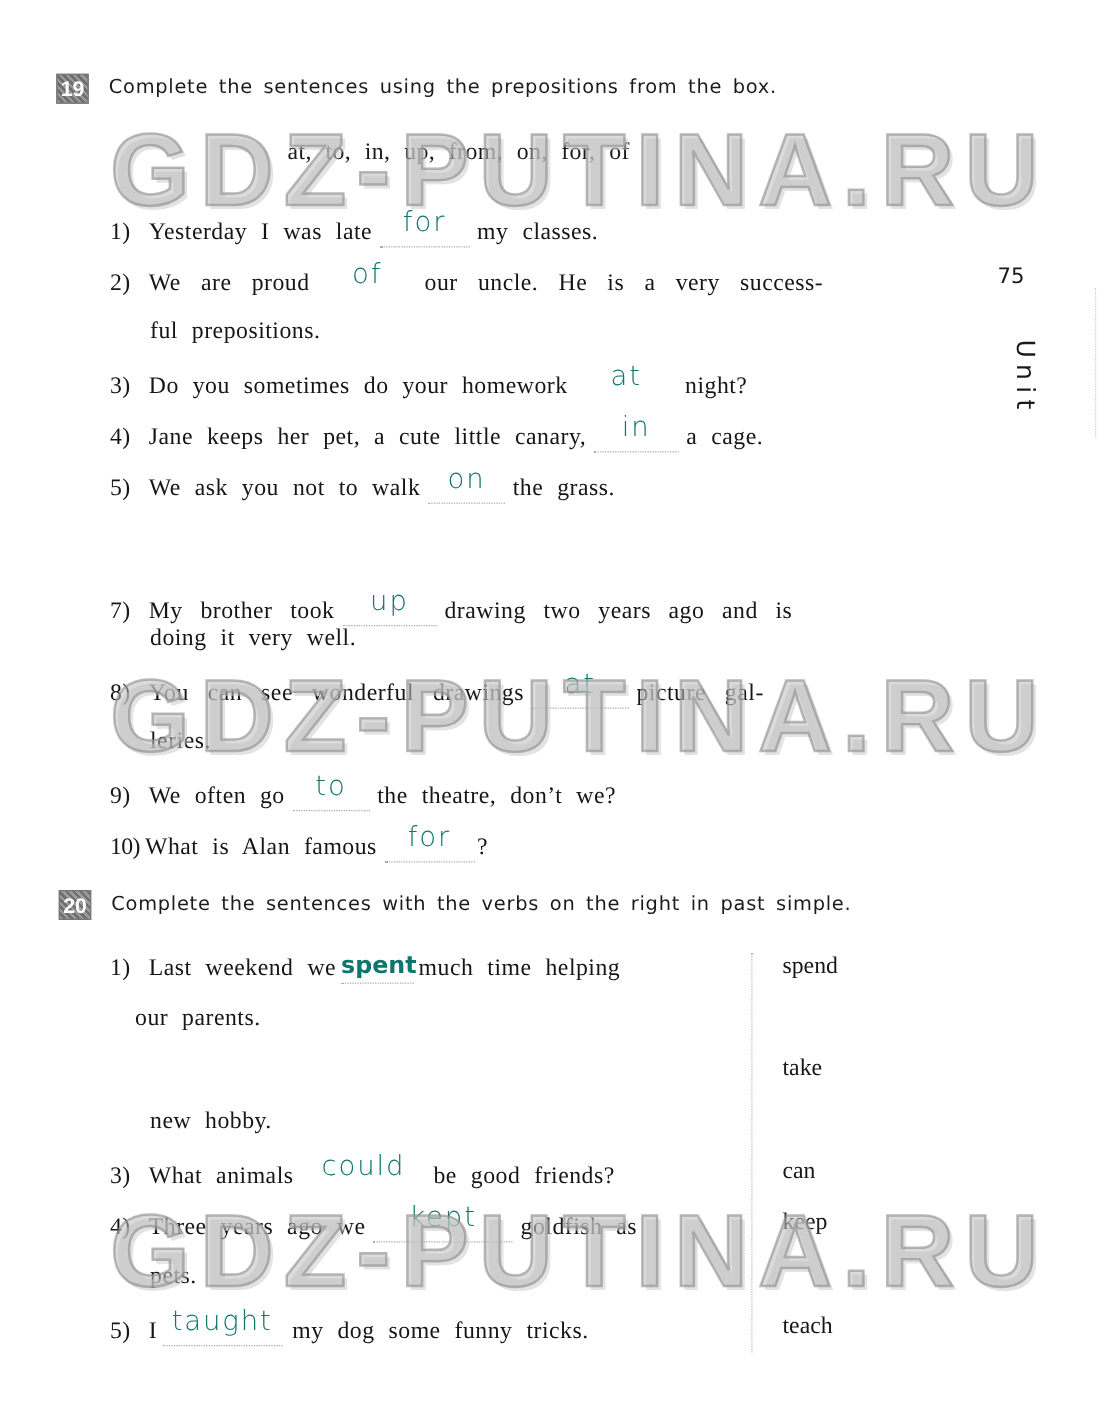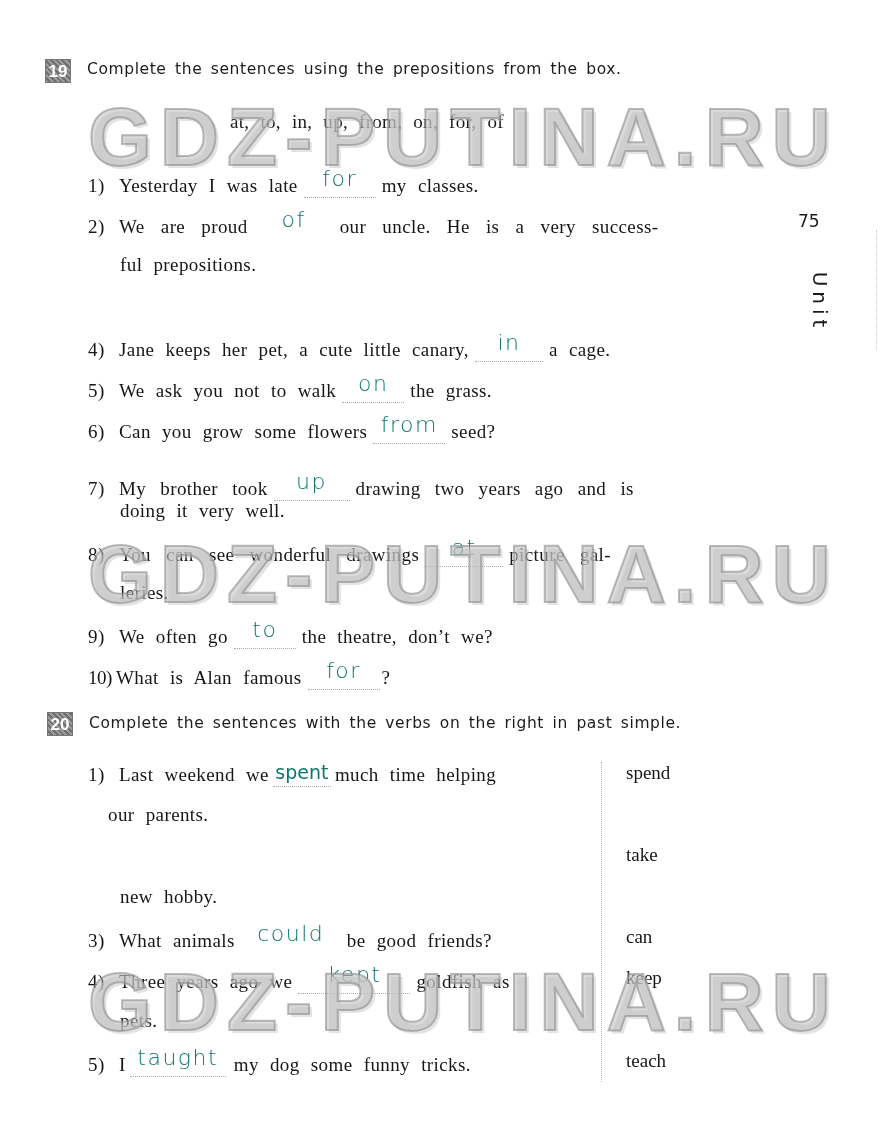--- a/index.html
+++ b/index.html
@@ -10,21 +10,21 @@
     background-image: repeating-linear-gradient(45deg, #9b9b9b 0 2px, #6f6f6f 2px 4px);
     color: #fff; font-family: "Liberation Sans", sans-serif; font-weight: bold; font-size: 17px;
     line-height: 24px; text-align: center; border: 1px solid #777; box-sizing: border-box; }
   .ex-title { position: absolute; font-family: "DejaVu Sans", sans-serif; font-size: 15.5px; letter-spacing: 0.6px; color: #1b1b1b; word-spacing: 3px; }
 
   .line { position: absolute; font-family: "Liberation Serif", "DejaVu Serif", serif; font-size: 19px; color: #161616; white-space: nowrap; word-spacing: 6px; letter-spacing: 0.4px; }
   .num { display: inline-block; width: 31px; }
   .num.wide { width: 28px; letter-spacing: -0.5px; }
   .blank { display: inline-block; position: relative; border-bottom: 1px dotted #aaa; text-align: center; vertical-align: baseline; margin: 0 6px; }
   .blank .ans { position: relative; top: -6px; font-family: "DejaVu Sans", sans-serif; font-weight: 200; font-size: 22px; color: #0f766e; letter-spacing: 1.5px; }
-  .blank.bold .ans { font-weight: normal; font-size: 19px; top: -2px; letter-spacing: 0; }
+  .blank.bold .ans { font-weight: bold; font-size: 19px; top: -2px; letter-spacing: 0; }
 
   .box-words { position: absolute; left: 230px; top: 111px; font-family: "Liberation Serif", serif; font-size: 19px; word-spacing: 6px; letter-spacing: 0.3px; }
 
   .page-num { position: absolute; left: 798px; top: 211px; font-family: "DejaVu Sans", sans-serif; font-size: 17px; }
   .unit { position: absolute; left: 790px; top: 290px; transform: rotate(90deg); font-family: "DejaVu Sans", sans-serif; font-size: 20px; letter-spacing: 5px; transform-origin: center; }
   .margin-rule { position: absolute; left: 876px; top: 230px; width: 1px; height: 120px; border-left: 1px dotted #ccc; }
 
   .divider { position: absolute; left: 601px; top: 762px; height: 320px; border-left: 1px dotted #bbb; }
   .verb { position: absolute; left: 626px; font-family: "Liberation Serif", serif; font-size: 19px; color: #161616; }
 
@@ -48,32 +48,32 @@
 
   <div class="line" style="left:88px;top:172px;">
     <span class="num">1)</span><span>Yesterday I was late</span><span class="blank" style="width:72px;"><span class="ans">for</span></span><span>my classes.</span>
   </div>
 
   <div class="line" style="left:88px;top:213px;word-spacing:11px;">
     <span class="num">2)</span><span>We are proud</span><span class="blank" style="width:80px;border-bottom:none;"><span class="ans">of</span></span><span>our uncle. He is a very success-</span>
   </div>
   <div class="line" style="left:120px;top:254px;">ful prepositions.</div>
 
+  <div class="line" style="left:88px;top:295px;">
+    <span class="num">3)</span><span>Do you sometimes do your homework</span><span class="blank" style="width:82px;border-bottom:none;"><span class="ans">at</span></span><span>night?</span>
+  </div>
 
   <div class="line" style="left:88px;top:336px;">
     <span class="num">4)</span><span>Jane keeps her pet, a cute little canary,</span><span class="blank" style="width:68px;"><span class="ans">in</span></span><span>a cage.</span>
   </div>
 
   <div class="line" style="left:88px;top:377px;">
     <span class="num">5)</span><span>We ask you not to walk</span><span class="blank" style="width:62px;"><span class="ans">on</span></span><span>the grass.</span>
   </div>
 
-  <div class="line" style="left:88px;top:418px;">
-    <span class="num">6)</span><span>Can you grow some flowers</span><span class="blank" style="width:72px;"><span class="ans">from</span></span><span>seed?</span>
-  </div>
 
   <div class="line" style="left:88px;top:459px;word-spacing:9px;margin-top:16px;">
     <span class="num">7)</span><span>My brother took</span><span class="blank" style="width:76px;"><span class="ans">up</span></span><span>drawing two years ago and is</span>
   </div>
   <div class="line" style="left:120px;top:500px;">doing it very well.</div>
 
   <div class="line" style="left:88px;top:541px;word-spacing:10px;">
     <span class="num">8)</span><span>You can see wonderful drawings</span><span class="blank" style="width:78px;"><span class="ans">at</span></span><span>picture gal-</span>
   </div>
   <div class="line" style="left:120px;top:582px;">leries.</div>

